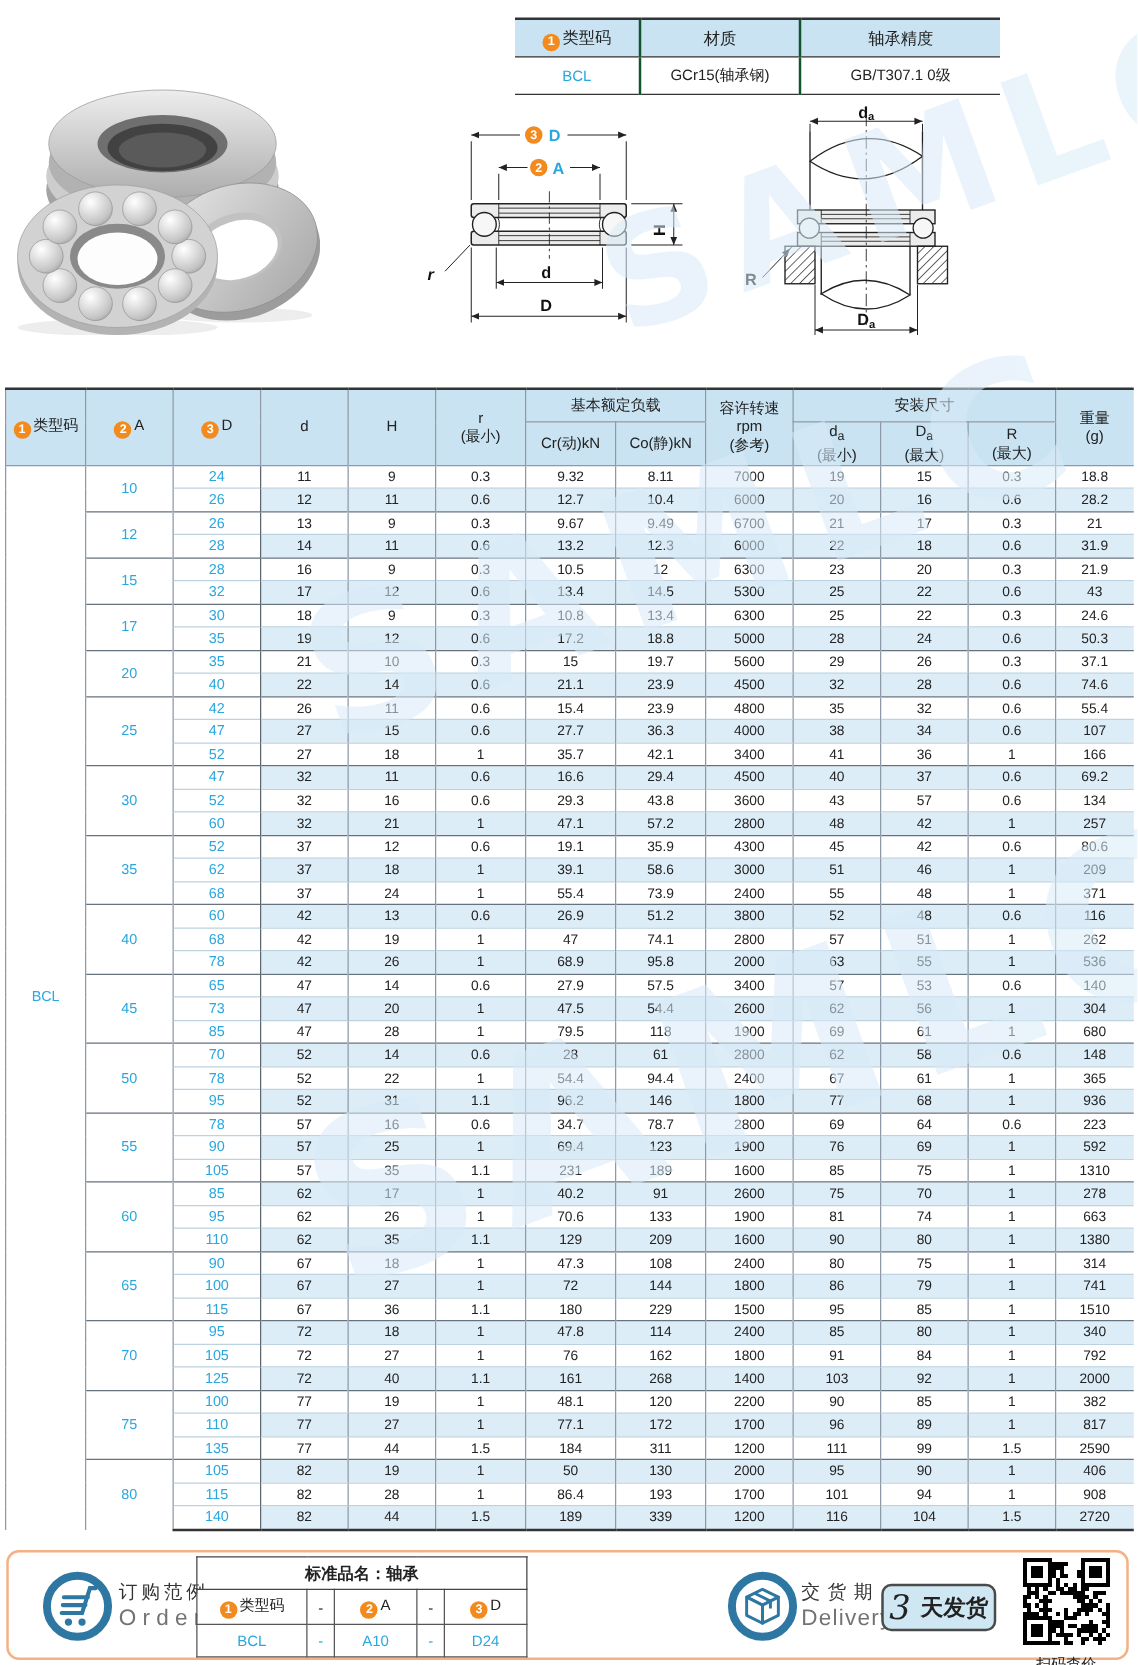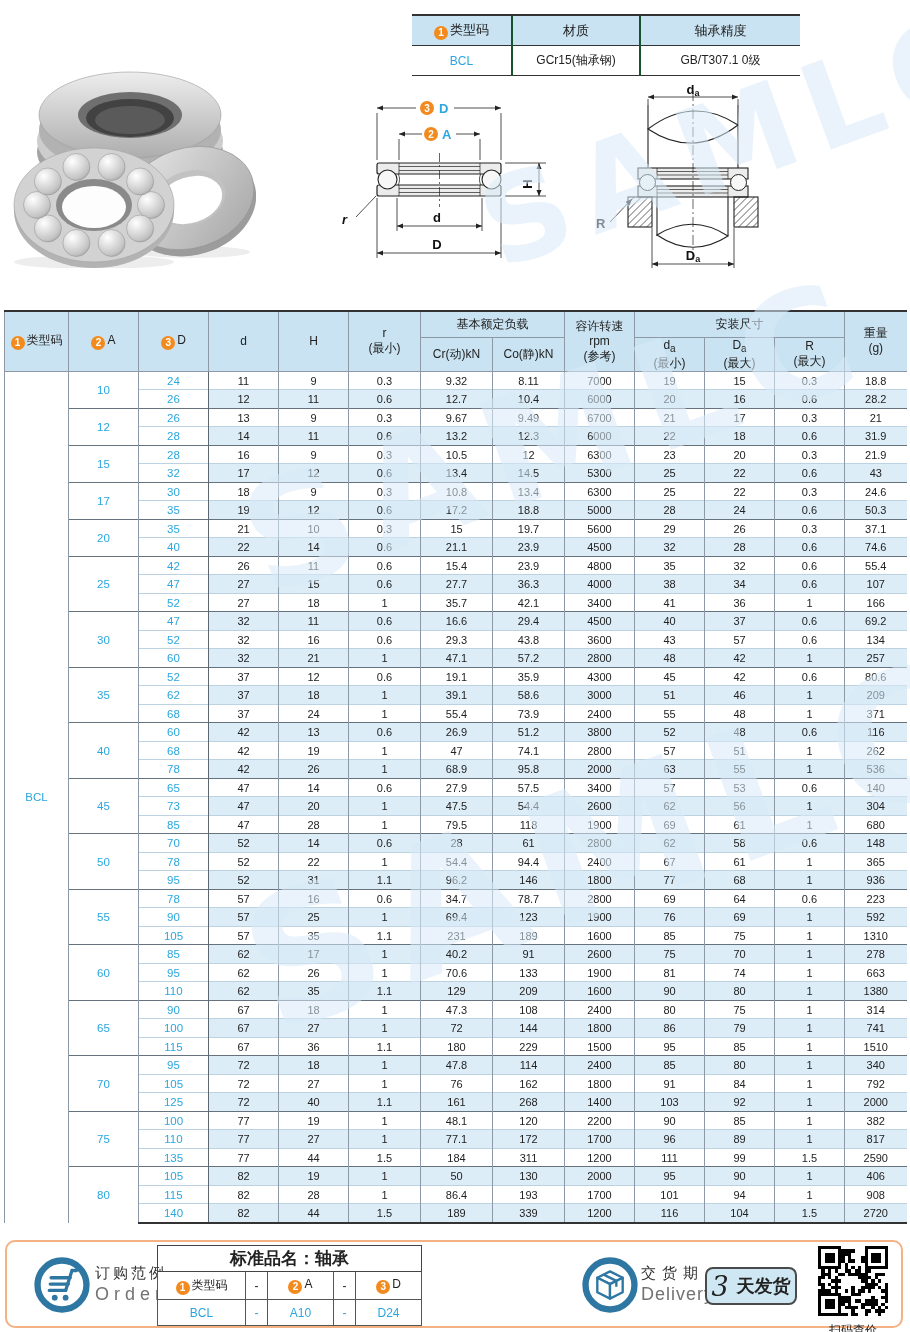--- a/index.html
+++ b/index.html
@@ -35,21 +35,21 @@
   .main-table tbody tr:last-child td{border-bottom:2px solid #333;}
   .main-table td.code-cell,.main-table td.a-cell,.main-table td.d3-cell{background:#fff;font-size:11.5px;}
   
   .footer{position:absolute;left:5px;top:1240px;width:898px;height:88px;border:2px solid #f3b184;
           border-radius:10px;background:#fff;z-index:2;box-sizing:border-box;}
   .f-icon{position:absolute;width:58px;height:58px;}
   .t-cn{font-size:15px;letter-spacing:3px;color:#333;}
   .t-en{font-size:18px;letter-spacing:5px;color:#737373;margin-top:1px;}
   .order-table{position:absolute;left:150px;top:3px;border-collapse:collapse;table-layout:fixed;}
   .order-table td{border:1px solid #555;text-align:center;font-size:12px;padding:0;}
-  .order-table .tt{border:1.5px solid #444;font-size:17px;font-weight:bold;height:25px;}
+  .order-table .tt{border:1.5px solid #444;font-size:13px;font-weight:bold;height:25px;}
   .order-table .hd{height:27px;background:#fff;}
   .order-table .vl{height:25px;}
   .chip{position:absolute;left:698px;top:25px;width:92px;height:38px;background:#cfe7f3;border:2px solid #4a4a4a;
         border-radius:8px;display:flex;align-items:center;justify-content:center;gap:8px;box-sizing:border-box;}
   .chip .num{font-family:"DejaVu Serif",serif;font-style:italic;font-size:27px;color:#222;line-height:1;}
   .chip .txt{font-size:18px;font-weight:bold;color:#222;}
   .qr-wrap{position:absolute;left:810px;top:4px;width:72px;text-align:center;}
   .qr-cap{font-size:12px;margin-top:2px;color:#222;}
 </style>
 </head>

